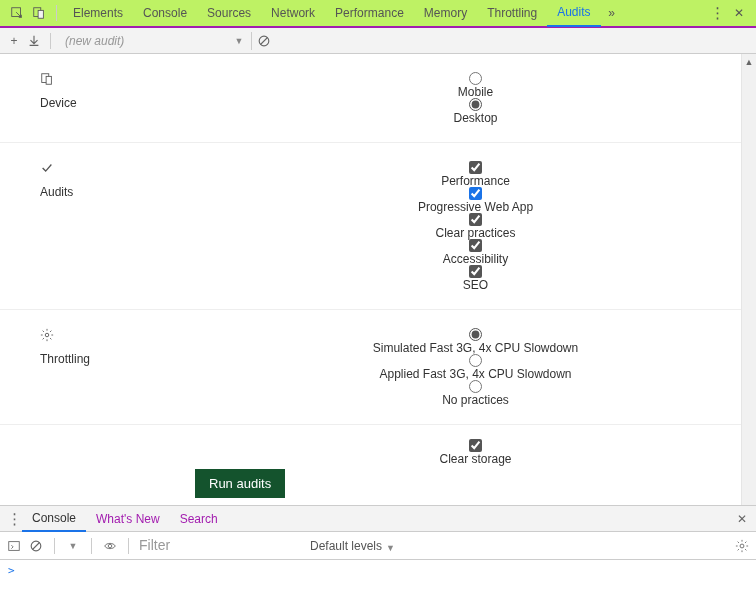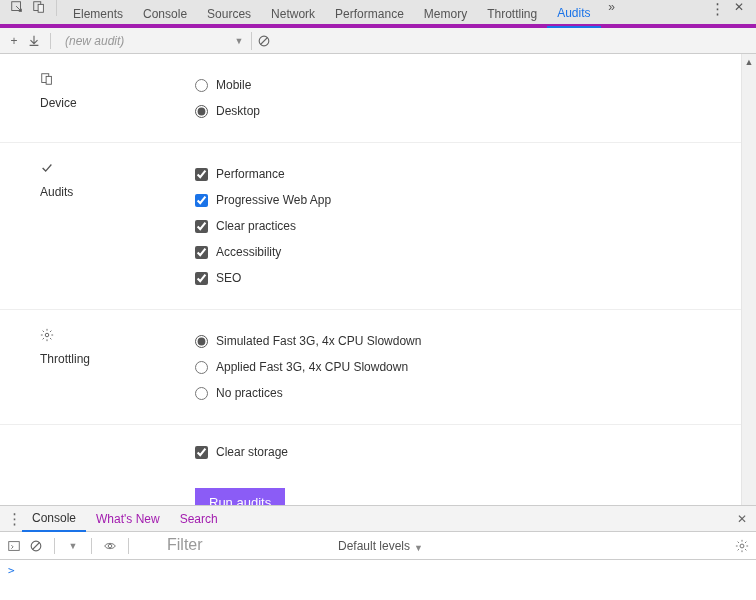--- a/index.html
+++ b/index.html
@@ -1,42 +1,42 @@
 <!DOCTYPE html>
 <html><head>
 <meta charset="utf-8">
 <style>
 * { box-sizing: border-box; margin: 0; padding: 0; }
 body { font-family: "Segoe UI", Arial, sans-serif; font-size: 12px; color: #333; background: #fff; width: 756px; height: 600px; overflow: hidden; position: relative; }
-.top-tabs { height: 28px; border-bottom: 4px solid #a21caf; display: flex; padding: 0 6px; background: #e5e5e5; }
+.top-tabs { height: 28px; border-bottom: 2px solid #a21caf; display: flex; align-items: center; padding: 0 6px; background: #bef264; }
 .top-tabs .ico { width: 22px; display: inline-flex; justify-content: center; color: #555; }
 .top-tabs .tab { padding: 0 10px; height: 28px; display: flex; align-items: center; color: #555; cursor: pointer; }
 .top-tabs .tab.active { color: #1a73e8; border-bottom: 2px solid #1a73e8; }
 .top-tabs .spacer { flex: 1; }
 .toolbar2 { height: 26px; border-bottom: 1px solid #ccc; display: flex; align-items: center; padding: 0 6px; background: #f3f3f3; gap: 4px; color: #888; }
 .toolbar2 .dropdown { color: #999; font-style: italic; padding: 0 6px; display: flex; align-items: center; gap: 110px; border-right: 1px solid #ccc; height: 18px; padding-right: 8px; }
 .toolbar2 .sep { width:1px; height:16px; background:#ccc; margin:0 4px;}
 .main { position: absolute; top: 54px; bottom: 95px; left: 0; right: 0; overflow-y: auto; background: #fff; }
 .scrollbar-right { position:absolute; right:0; top:54px; bottom:95px; width:15px; background:#f1f1f1; border-left:1px solid #e5e5e5;}
 .scrollbar-right .arrow{height:15px;display:flex;align-items:center;justify-content:center;color:#666;font-size:9px;}
 .section { border-bottom: 1px solid #eee; padding: 18px 0 18px 40px; display: flex; }
 .section .label { width: 155px; display: flex; align-items: flex-start; gap: 10px; color: #333; flex-direction: column; }
 .section .label .sicon { width: 14px; display:inline-flex; color:#555;}
 .options { flex: 1; }
-.opt { display: flex; align-items: center; gap: 8px; height: 26px; color: #333; }
+.opt { display: flex; align-items: center; height: 26px; color: #333; flex-direction: column; }
 input[type=radio], input[type=checkbox] { width: 13px; height: 13px; accent-color: #555; }
 input[type=checkbox].blue { accent-color: #1a73e8; }
-.run-btn { background: #8b5cf6; color: #fff; border: none; padding: 7px 14px; font-size: 13px; cursor: pointer; margin-top: 23px; }
+.run-btn { background: #14532d; color: #fff; border: none; padding: 7px 14px; font-size: 13px; cursor: pointer; margin-top: 4px; }
 .run-row { padding: 14px 0 24px 195px; }
 .drawer-tabs { position:absolute; bottom:68px; left:0; right:0; height:27px; border-top:1px solid #ccc; border-bottom:1px solid #ccc; background:#f3f3f3; display:flex; align-items:center; padding:0 6px; }
 .drawer-tabs .tab { padding:0 10px; height:27px; display:flex; align-items:center; color:#a21caf; cursor:pointer; }
 .drawer-tabs .tab.active { color:#333; border-bottom:2px solid #1a73e8; }
 .drawer-tabs .spacer{flex:1;}
 .drawer-toolbar { position:absolute; bottom:40px; left:0; right:0; height:28px; border-bottom:1px solid #ccc; background:#fff; display:flex; align-items:center; padding:0 6px; gap:6px; color:#777; }
-.drawer-toolbar input.filter { border:none; border-bottom:1px solid transparent; height:20px; width:165px; font-size:16px; color:#555; outline:none;margin-left:28px; }
+.drawer-toolbar input.filter { border:none; border-bottom:1px solid transparent; height:20px; width:165px; font-size:14px; color:#555; outline:none; }
 .drawer-toolbar input.filter::placeholder{color:#999;}
 .drawer-toolbar .sep{width:1px;height:16px;background:#ccc;margin:0 4px;}
 .console-area { position:absolute; bottom:0; left:0; right:0; height:40px; background:#fff; padding:4px 8px; color:#1a73e8; font-family: Menlo, Consolas, monospace; font-size:11px;}
 svg { width: 14px; height: 14px; }
 .ico14{width:16px;display:inline-flex;justify-content:center;align-items:center;color:#666;}
 .kebab{font-size:15px;letter-spacing:-1px;}
 .chev{font-size:9px;color:#888;}
 </style>
 </head>
 <body>

